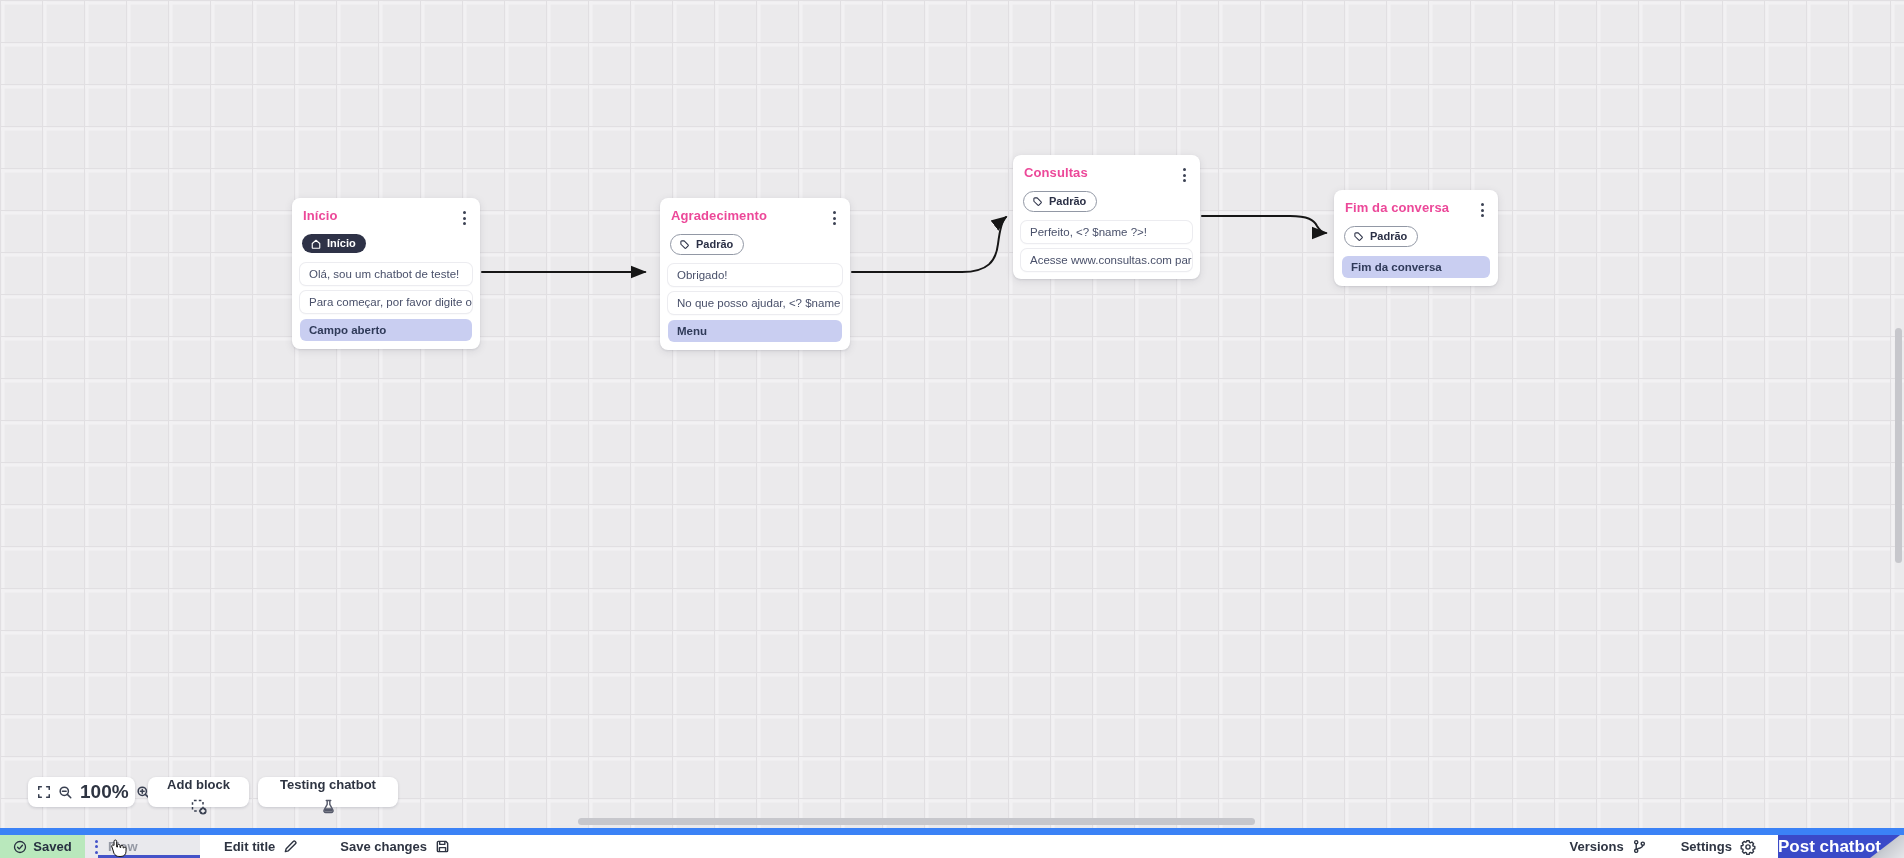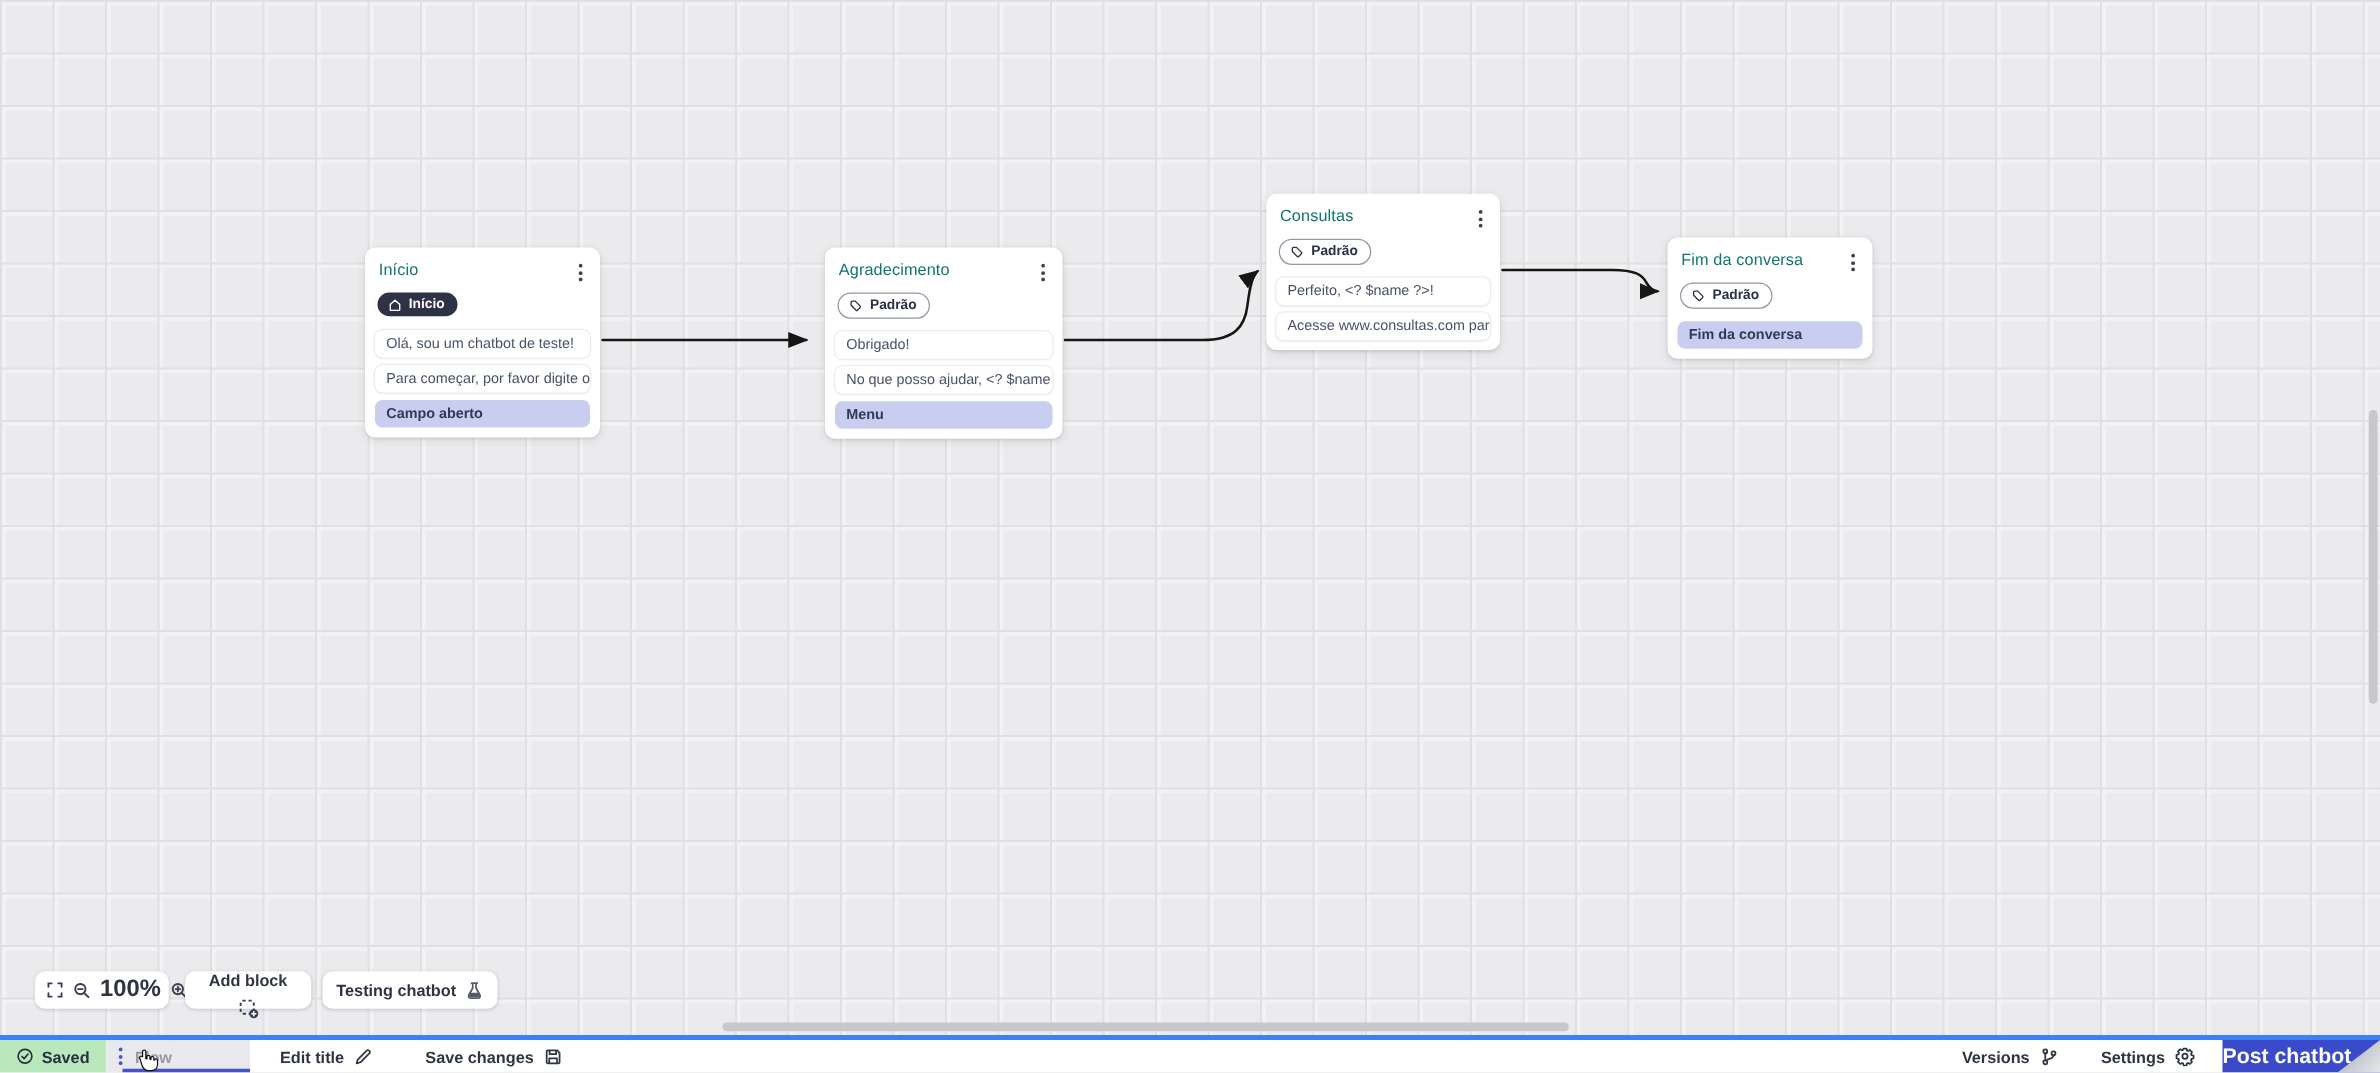--- a/index.html
+++ b/index.html
@@ -23,21 +23,21 @@
     background-position:0 0, 0 0, 1.5px 1.5px, 1.5px 1.5px;
   }
   .edges { position:absolute; inset:0; pointer-events:none; }
 
   
   .node {
     position:absolute; background:#fff; border-radius:8px; padding:8px 8px 8px 8px;
     box-shadow:0 1px 2px rgba(35,40,60,.10), 0 2px 8px rgba(35,40,60,.10);
   }
   .node-header { display:flex; align-items:flex-start; justify-content:space-between; padding:2px 2px 0 3px; }
-  .node-title { font-size:13px; font-weight:400; color:#0f766e; letter-spacing:.1px; }
+  .node-title { font-size:13px; font-weight:700; color:#ec4899; letter-spacing:.1px; }
   .dots { display:flex; flex-direction:column; gap:2.5px; padding:3px 4px; cursor:pointer; }
   .dots i { width:3px; height:3px; border-radius:50%; background:#3c4254; display:block; }
   .badge-row { margin-top:6px; padding-left:2px; }
   .badge {
     display:inline-flex; align-items:center; gap:5px; font-size:11px; font-weight:700;
     border-radius:999px; padding:3px 10px 3px 8px; line-height:1.2;
   }
   .badge.dark { background:#2e3247; color:#fff; }
   .badge.outline { background:#fff; color:#2b3046; border:1px solid #9298a5; }
   .blocks { margin-top:9px; display:flex; flex-direction:column; gap:6px; }
@@ -57,21 +57,21 @@
   .tool-card .ic { display:flex; align-items:center; cursor:pointer; color:#383f50; }
   .zoom-level { font-size:19px; font-weight:600; }
 
   
   .h-scroll { position:absolute; left:578px; top:818px; width:677px; height:7px; border-radius:4px; background:#c7c7cc; }
   .v-scroll { position:absolute; left:1895px; top:328px; width:7px; height:235px; border-radius:4px; background:#c7c7cc; }
 
   
   .statusbar {
     position:absolute; left:0; right:0; bottom:0; height:30px; background:#fff;
-    border-top:4px solid #3b82f6; display:flex; align-items:center; font-size:13px; font-weight:600;
+    border-top:7px solid #3b82f6; display:flex; align-items:center; font-size:13px; font-weight:600;
   }
   .saved {
     width:85px; height:100%; background:#b9e8bc; display:flex; align-items:center; justify-content:center;
     gap:6px; color:#273040;
   }
   .flow-tab {
     width:115px; height:100%; background:#e9e9ed; position:relative;
     display:flex; align-items:center; gap:10px; padding-left:10px; cursor:pointer;
   }
   .flow-tab .underline { position:absolute; left:13px; right:0; bottom:0; height:3px; background:#4453c8; }
@@ -243,21 +243,21 @@
     <span>Add block</span>
     <span class="ic">
       <svg width="16" height="16" viewBox="0 0 16 16">
           <rect x="1.5" y="1.5" width="10.5" height="10.5" rx="1.5" fill="none" stroke="#383f50" stroke-width="1.5" stroke-dasharray="2.6 2.2"></rect>
           <circle cx="12" cy="12" r="3.6" fill="#383f50"></circle>
           <path d="M12 10.4v3.2M10.4 12h3.2" stroke="#fff" stroke-width="1.3" stroke-linecap="round"></path>
         </svg>
     </span>
   </div>
 
-  <div class="tool-card" style="left:258px; width:140px; justify-content:center;">
+  <div class="tool-card" style="left:258px; width:140px; justify-content:flex-start;flex-direction:column;">
     <span>Testing chatbot</span>
     <span class="ic">
       <svg width="15" height="15" viewBox="0 0 16 16">
           <path d="M5.6 1.6h4.8M6.6 1.8v4l-3.3 5.9A1.9 1.9 0 0 0 5 14.5h6a1.9 1.9 0 0 0 1.7-2.8L9.4 5.8v-4" fill="none" stroke="#55596a" stroke-width="1.5" stroke-linecap="round" stroke-linejoin="round"></path>
           <path d="M4.6 9.8h6.8l1 1.9a1.2 1.2 0 0 1-1 1.8H4.6a1.2 1.2 0 0 1-1-1.8z" fill="#55596a"></path>
         </svg>
     </span>
   </div>
 
   <div class="h-scroll"></div>

